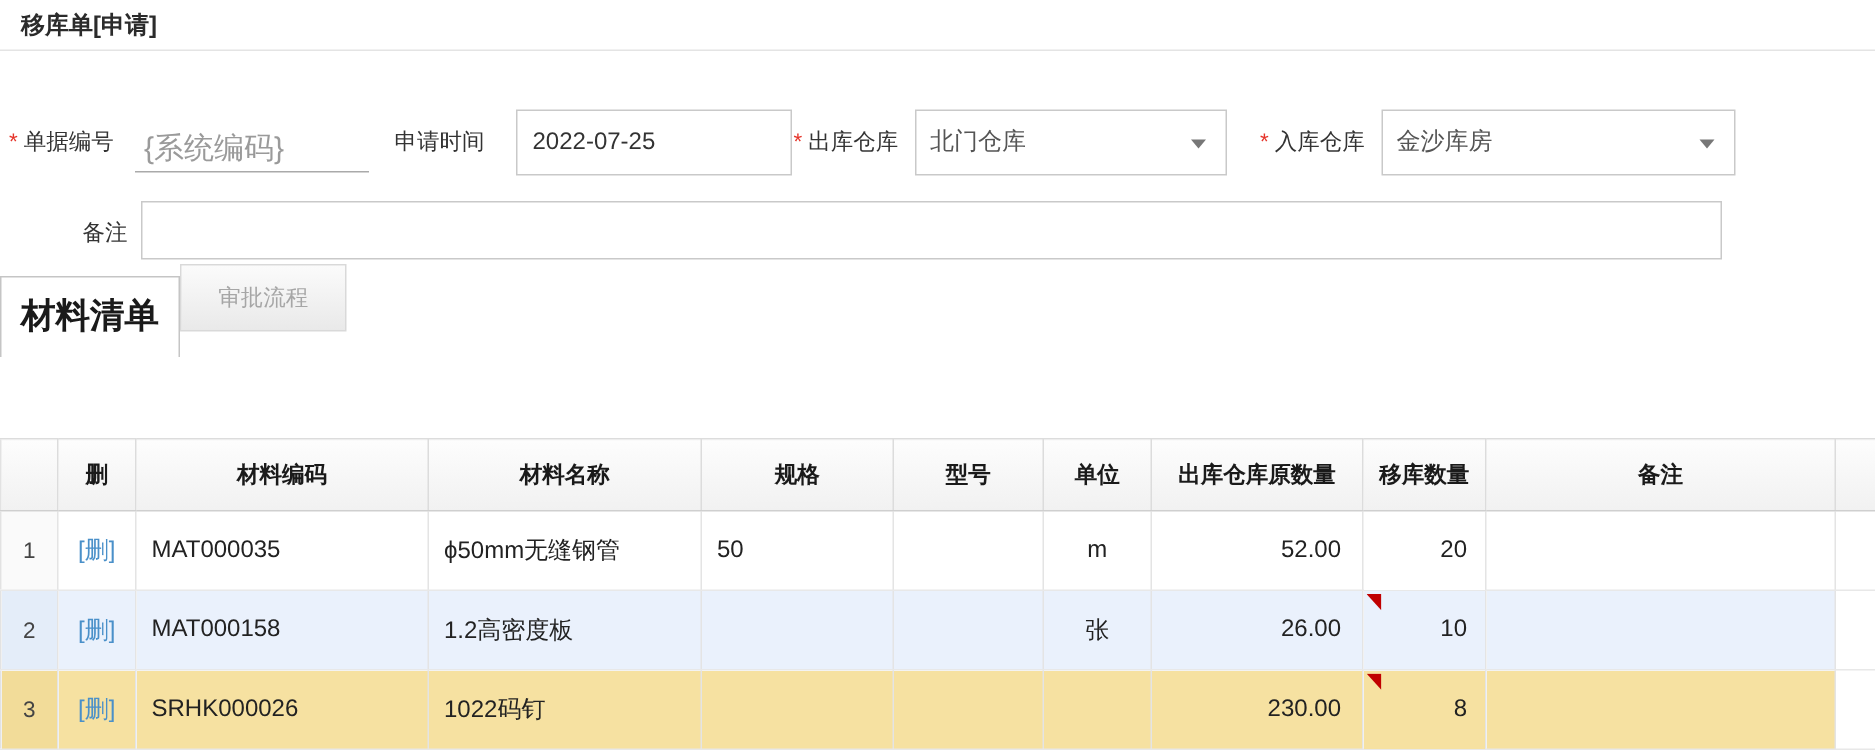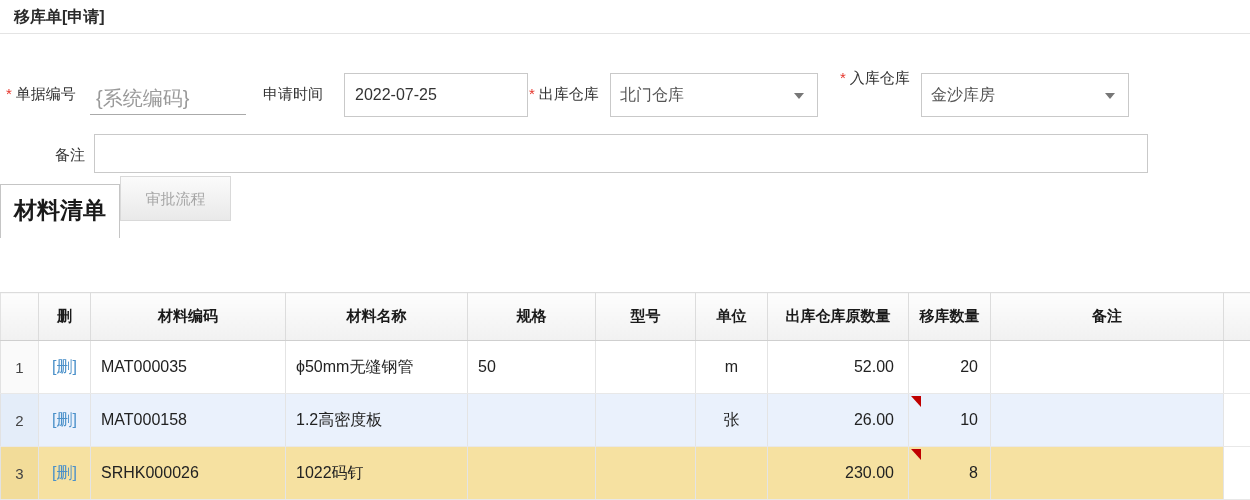--- a/index.html
+++ b/index.html
@@ -96,22 +96,22 @@
 
   <div class="lbl" style="left:263px;top:85px;">申请时间</div>
   <input class="text-input" style="left: 344px; top: 73px; width: 184px; height: 44px;" value="2022-07-25">
 
   <div class="lbl" style="left:529px;top:85px;"><span class="req">*</span><span>出库仓库</span></div>
   <div class="dropdown" style="left:610px;top:73px;width:208px;height:44px;">
     <span>北门仓库</span>
     <span class="dd-arrow"></span>
   </div>
 
-  <div class="lbl" style="left:840px;top:69px;"><span class="req">*</span><span>入库仓库</span></div>
-  <div class="dropdown" style="left:921px;top:73px;width:208px;height:44px;">
+  <div class="lbl" style="left:840px;top:85px;"><span class="req">*</span><span>入库仓库</span></div>
+  <div class="dropdown" style="left:921px;top:73px;width:236px;height:44px;">
     <span>金沙库房</span>
     <span class="dd-arrow"></span>
   </div>
 
   <div class="lbl" style="left:55px;top:146px;">备注</div>
   <input class="text-input" style="left: 94px; top: 134px; width: 1054px; height: 39px;" value="">
 
   <div class="tab-active">材料清单</div>
   <div class="tab-inactive">审批流程</div>
 

